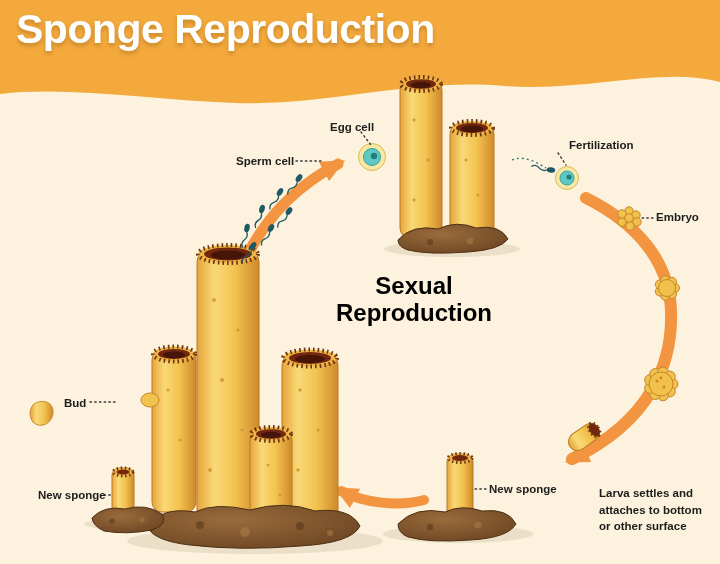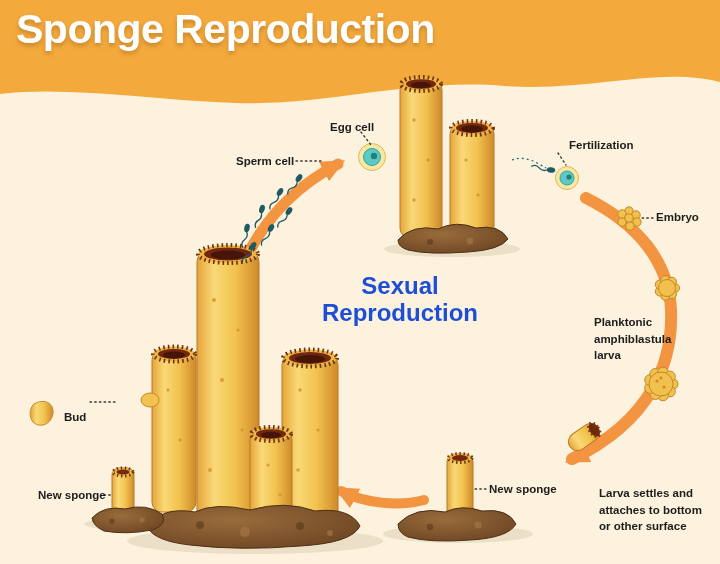--- a/index.html
+++ b/index.html
@@ -14,23 +14,23 @@
     position:absolute; left:16px; top:6px;
     font-size:41px; font-weight:bold; color:#ffffff;
     letter-spacing:-0.5px; text-shadow:0 3px 4px rgba(90,50,0,.28);
     white-space:nowrap;
   }
   .lbl {
     position:absolute; font-size:11.5px; font-weight:bold;
     color:#1d1d1d; line-height:16.5px; white-space:pre-line;
   }
   .center-lbl {
-    position:absolute; left:300px; top:272px; width:200px;
+    position:absolute; left:314px; top:272px; width:200px;
     text-align:center; font-size:24px; font-weight:bold;
-    color:#1d4ed8; line-height:27px; white-space:pre-line;
+    color:#000000; line-height:27px; white-space:pre-line;
   }
 </style>
 </head>
 <body>
 
 <div class="canvas">
 
   <svg class="art" width="720" height="564" viewBox="0 0 720 564">
     <defs>
       <linearGradient id="tg" x1="0" y1="0" x2="1" y2="0">
@@ -249,23 +249,20 @@
 
   <h1 class="title">Sponge Reproduction</h1>
 
   <div class="center-lbl">Sexual
 Reproduction</div>
 
   <div class="lbl" style="left:322px; top:119px;padding-left:8px;">Egg cell</div>
   <div class="lbl" style="left:236px; top:153px;">Sperm cell</div>
   <div class="lbl" style="left:541px; top:137px;padding-left:28px;">Fertilization</div>
   <div class="lbl" style="left:656px; top:209px;">Embryo</div>
-  <div class="lbl" style="left:594px; top:314px;">Planktonic
-amphiblastula
-larva</div>
   <div class="lbl" style="left:599px; top:449px;margin-top:36px;">Larva settles and
 attaches to bottom
 or other surface</div>
   <div class="lbl" style="left:489px; top:481px;">New sponge</div>
-  <div class="lbl" style="left:64px; top:409px;">Bud</div>
+  <div class="lbl" style="left:64px; top:395px;">Bud</div>
   <div class="lbl" style="left:38px; top:487px;">New sponge</div>
 
 </div>
 
 </body></html>

